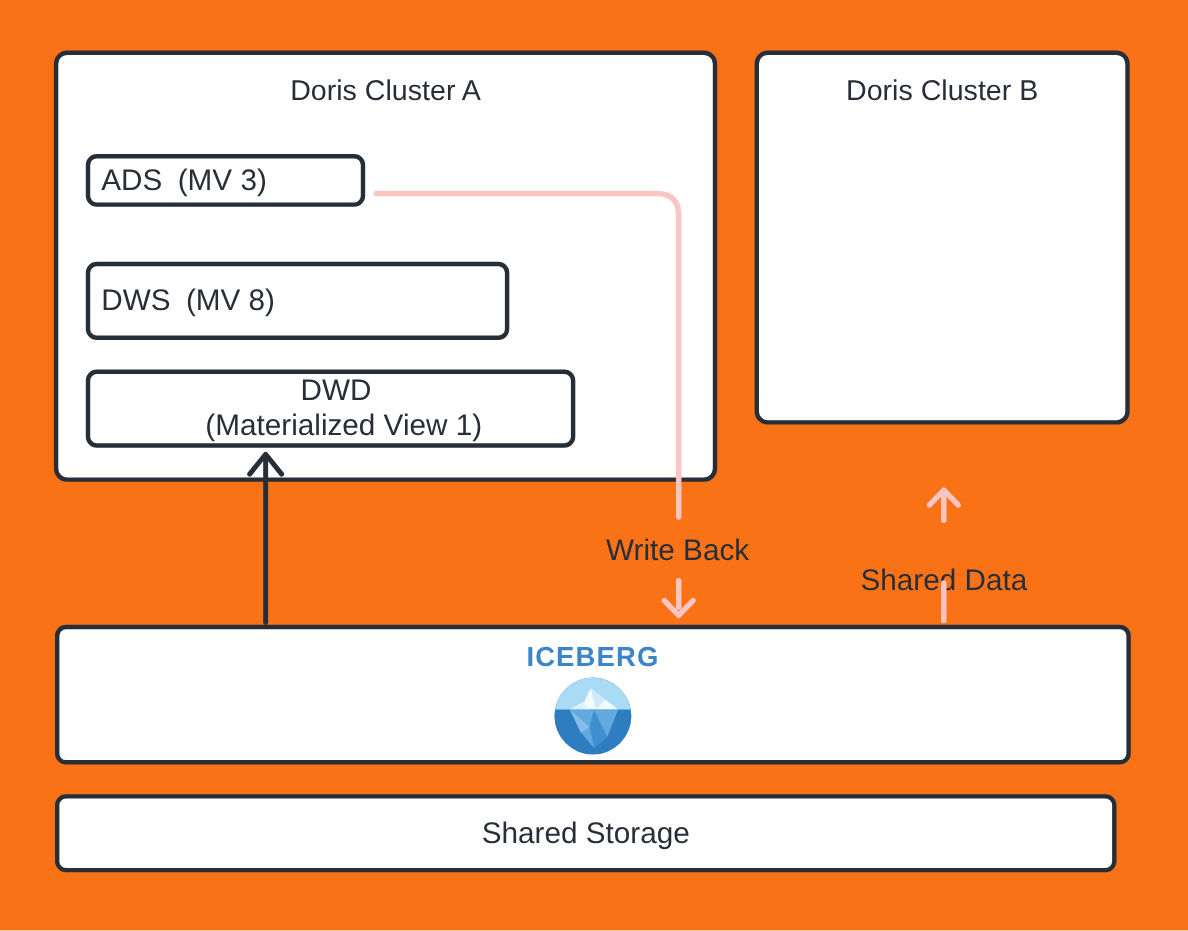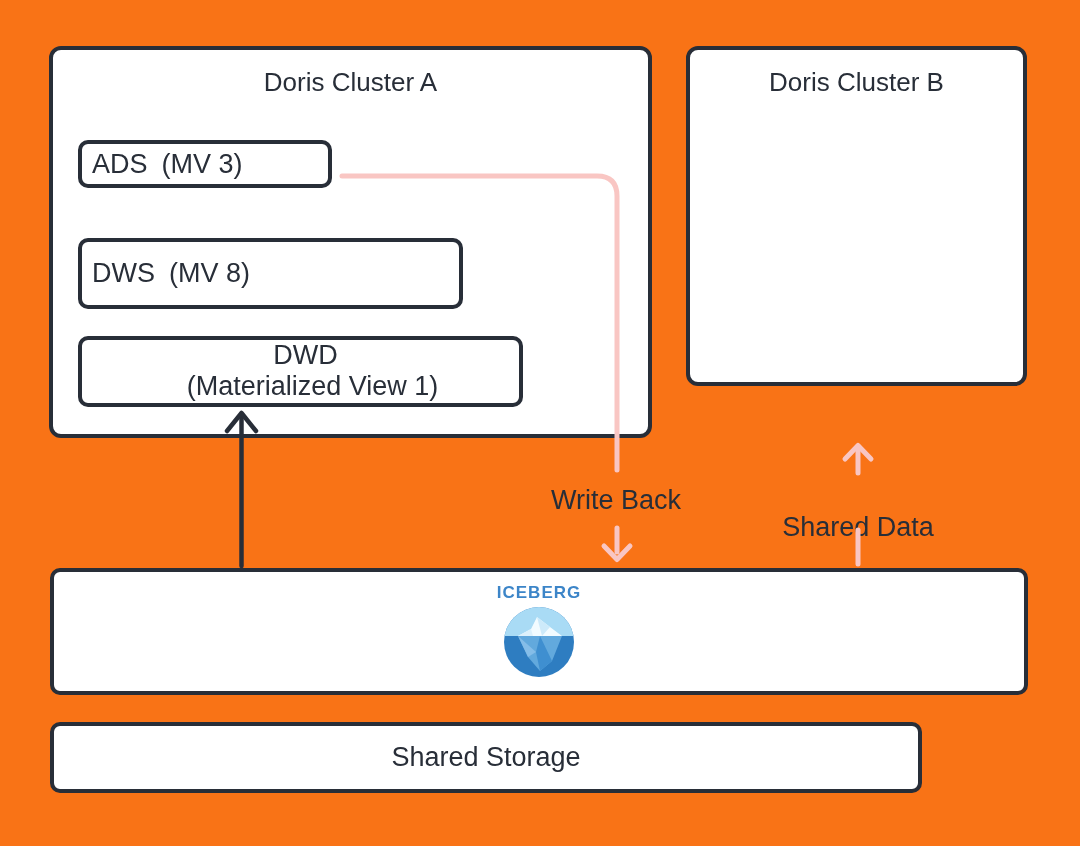--- a/index.html
+++ b/index.html
@@ -54,28 +54,28 @@
   .node-ads{left:78px;top:140px;width:254px;height:48px;}
   .node-dws{left:78px;top:238px;width:385px;height:71px;}
   .node-dwd{left:78px;top:336px;width:445px;height:71px;flex-direction:column;}
   .iceberg-box{
     left:50px;top:568px;width:978px;height:127px;
     border-radius:10px;
     display:flex;flex-direction:column;align-items:center;
     padding-top:11px;
   }
   .iceberg-label{
-    font-size:17px;
+    font-size:25px;
     font-weight:bold;
     letter-spacing:1px;
     color:var(--iceberg-blue);
   }
   .iceberg-logo{margin-top:3px;line-height:0;}
   .storage-box{
-    left:50px;top:722px;width:872px;height:71px;
+    left:50px;top:722px;width:965px;height:71px;
     border-radius:10px;
     display:flex;align-items:center;justify-content:center;
     font-size:27px;
   }
   .flow-label{
     position:absolute;
     transform:translateX(-50%);
     font-size:27px;
     white-space:nowrap;
     color:var(--ink);

